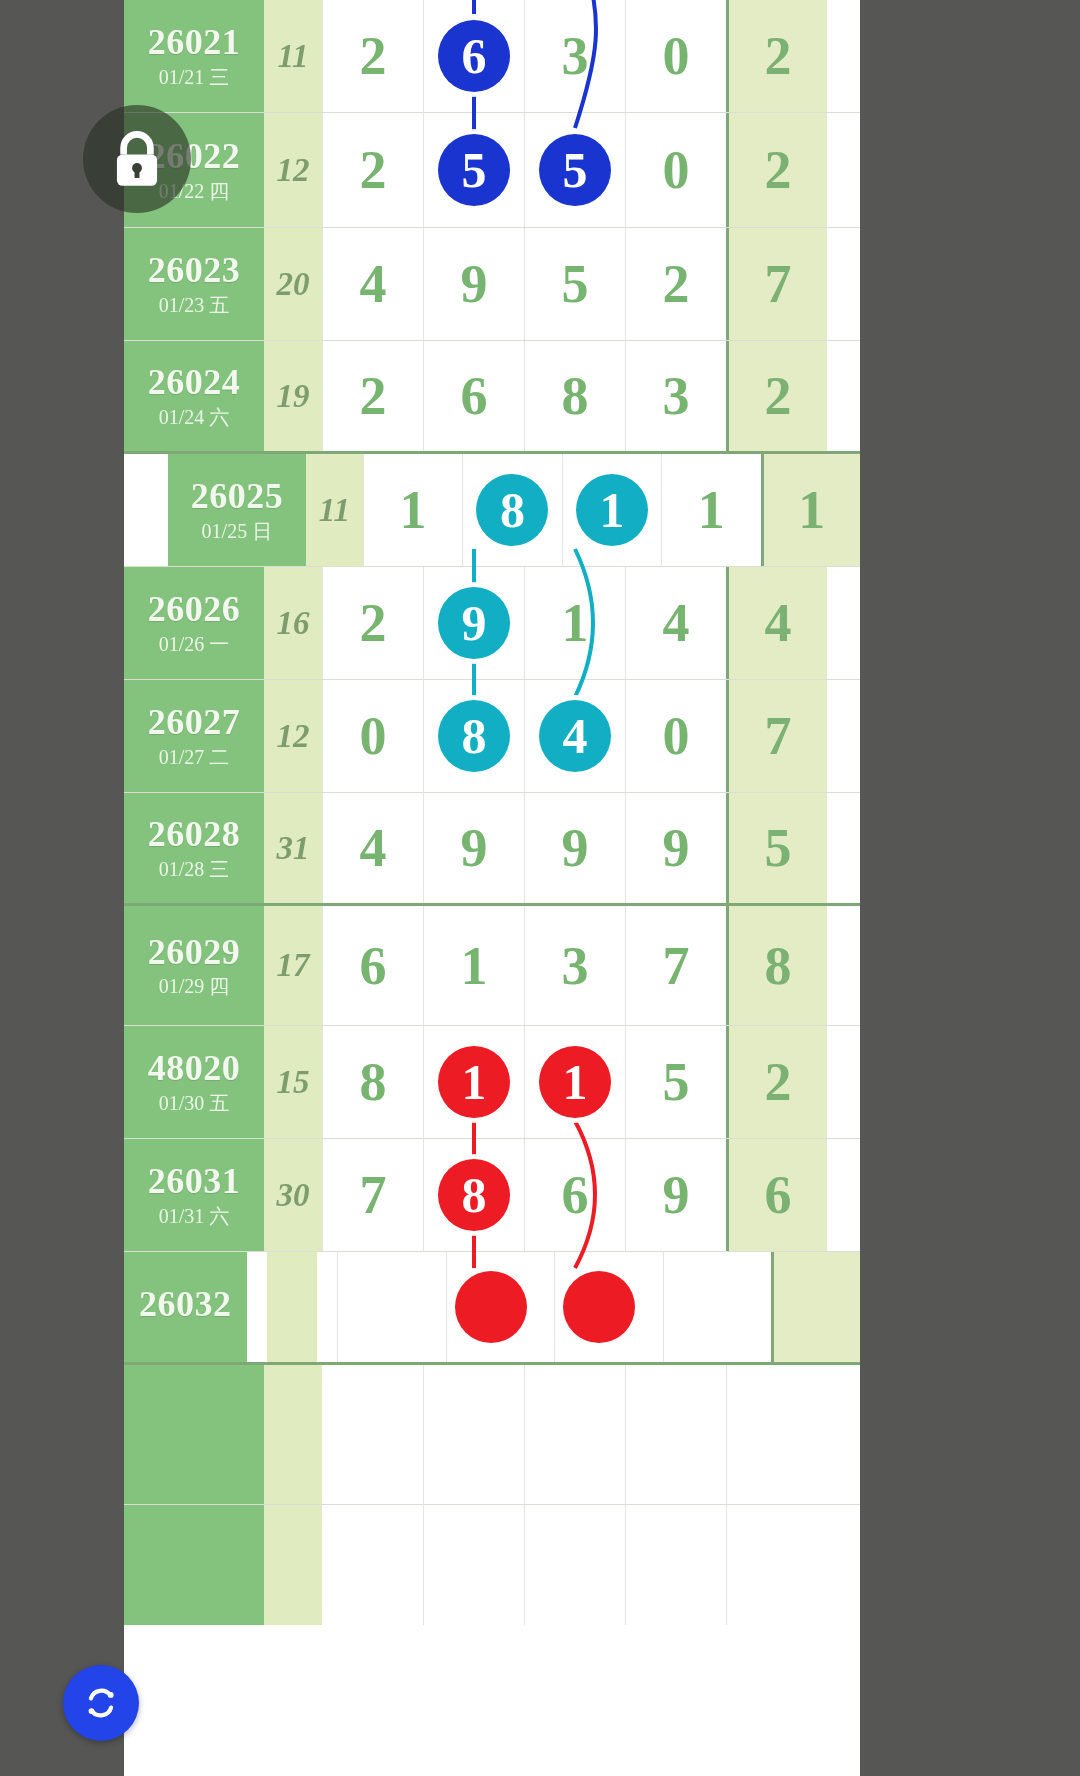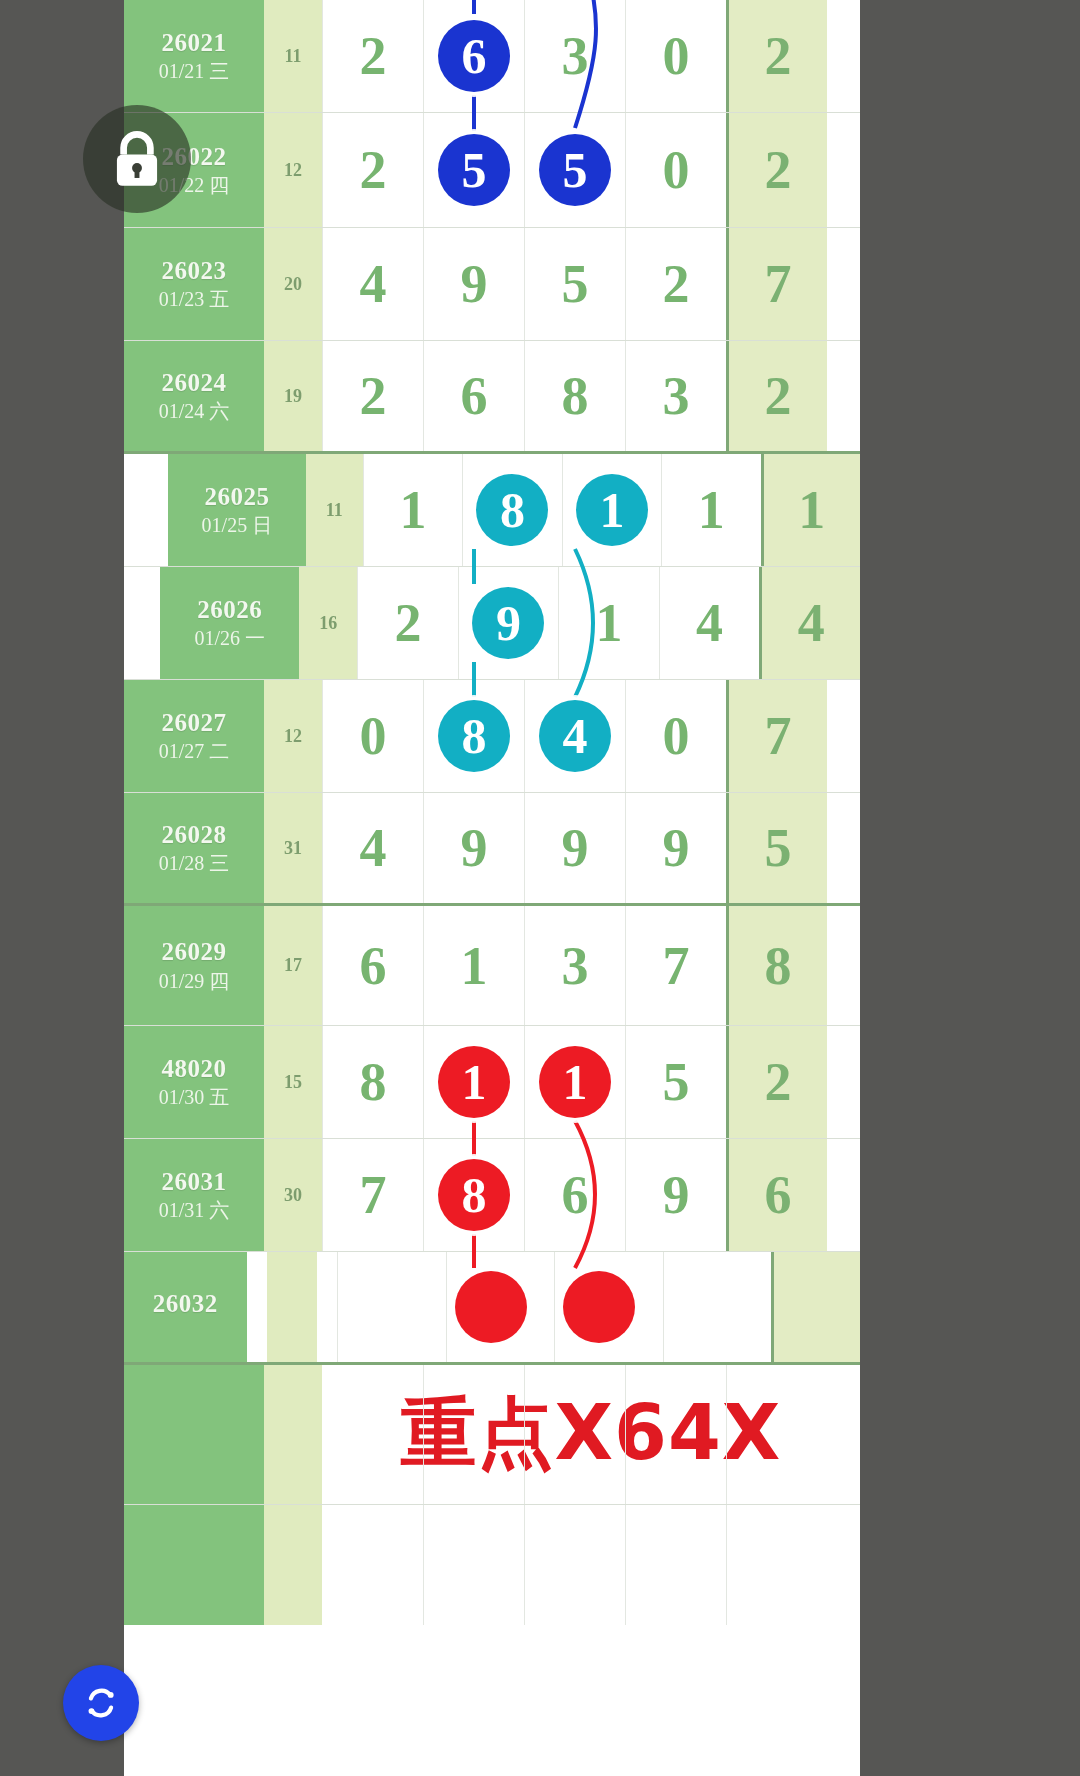--- a/index.html
+++ b/index.html
@@ -28,26 +28,26 @@
     border-bottom:1px solid #d9dfd6;
   }
   .row.grp-end{ border-bottom:3px solid #7fa877; }
 
   
   .c-period{
     width:140px; background:#83c37d; color:#f3f8ef;
     display:flex; flex-direction:column; align-items:center; justify-content:center;
     line-height:1.05;
   }
-  .c-period .pno{ font-size:25px; font-weight:bold; letter-spacing:.5px; text-shadow:0 1px 1px rgba(0,0,0,.12);}
+  .c-period .pno{ font-size:36px; font-weight:bold; letter-spacing:.5px; text-shadow:0 1px 1px rgba(0,0,0,.12);}
   .c-period .pdate{ font-size:20px; margin-top:5px; opacity:.95;}
   .c-sum{
     width:58px; background:#e0ebbf; color:#7d9d6e;
     display:flex; align-items:center; justify-content:center;
-    font-size:18px; font-weight:bold;
+    font-size:33px; font-weight:bold;font-style:italic;
   }
   .c-d{
     width:101px; background:#ffffff; color:#77b470;
     display:flex; align-items:center; justify-content:center;
     font-size:54px; font-weight:bold; position:relative;
     border-left:1px solid #e3e7e1;
   }
   .c-d:first-of-type{ border-left:none; }
   .c-last{
     width:101px; background:#e3ecc4; color:#7bb172;
@@ -214,21 +214,21 @@
             <div class="ball cyan">8</div>
           </div>
           <div class="c-d">
             <div class="ball cyan">1</div>
           </div>
           <div class="c-d">
             <span>1</span>
           </div>
           <div class="c-last">1</div>
         </div>
-        <div class="row" style="height: 113px; padding-left: 36px;">
+        <div class="row" style="height: 113px;">
           <div class="c-period">
             <div class="pno">26026</div>
             <div class="pdate">01/26 一</div>
           </div>
           <div class="c-sum">16</div>
           <div class="c-d">
             <span>2</span>
           </div>
           <div class="c-d">
             <div class="ball cyan">9</div>
@@ -362,21 +362,20 @@
           <div class="c-last"></div>
         </div>
         <div class="row-banner" style="height: 140px;">
           <div class="banner-period"></div>
           <div class="banner-sum"></div>
           <div class="banner-main">
             <div class="vline" style="left:101px"></div>
             <div class="vline" style="left:202px"></div>
             <div class="vline" style="left:303px"></div>
             <div class="vline" style="left:404px"></div>
-            <span>重点X64X</span>
           </div>
         </div>
         <div class="row-tail" style="height: 120px;">
           <div class="tail-period"></div>
           <div class="tail-sum"></div>
           <div class="tail-main">
             <div class="vline" style="left:101px"></div>
             <div class="vline" style="left:202px"></div>
             <div class="vline" style="left:303px"></div>
             <div class="vline" style="left:404px"></div>

